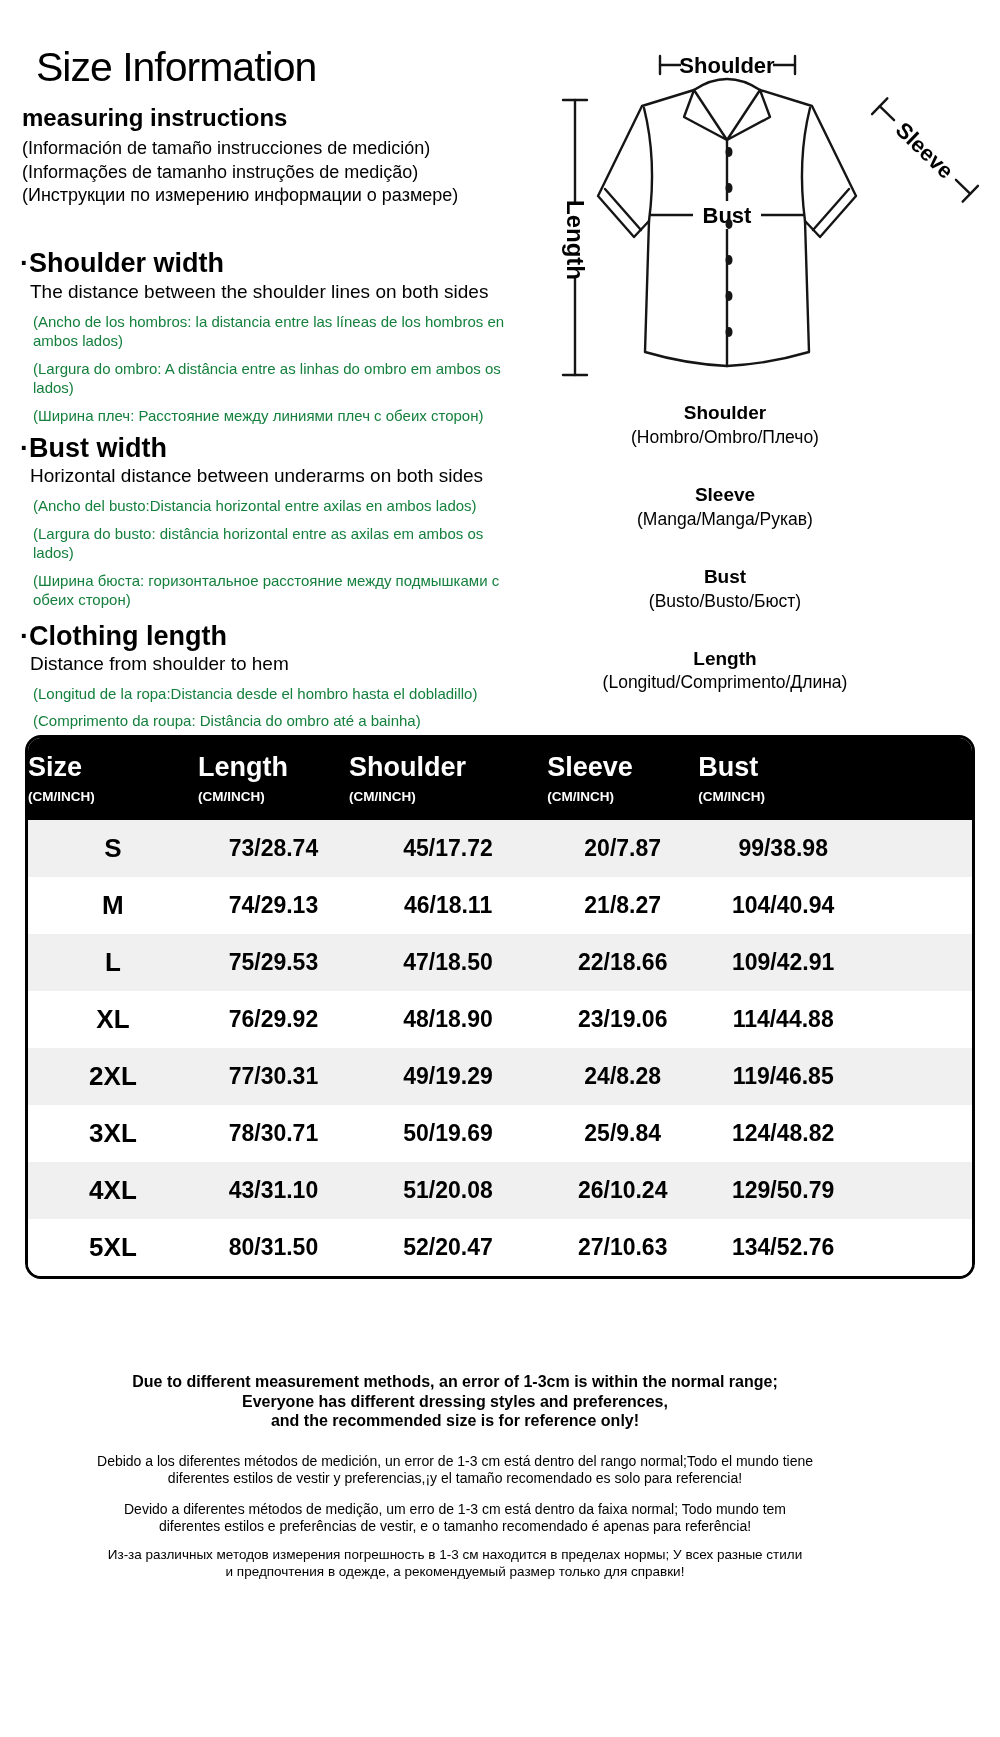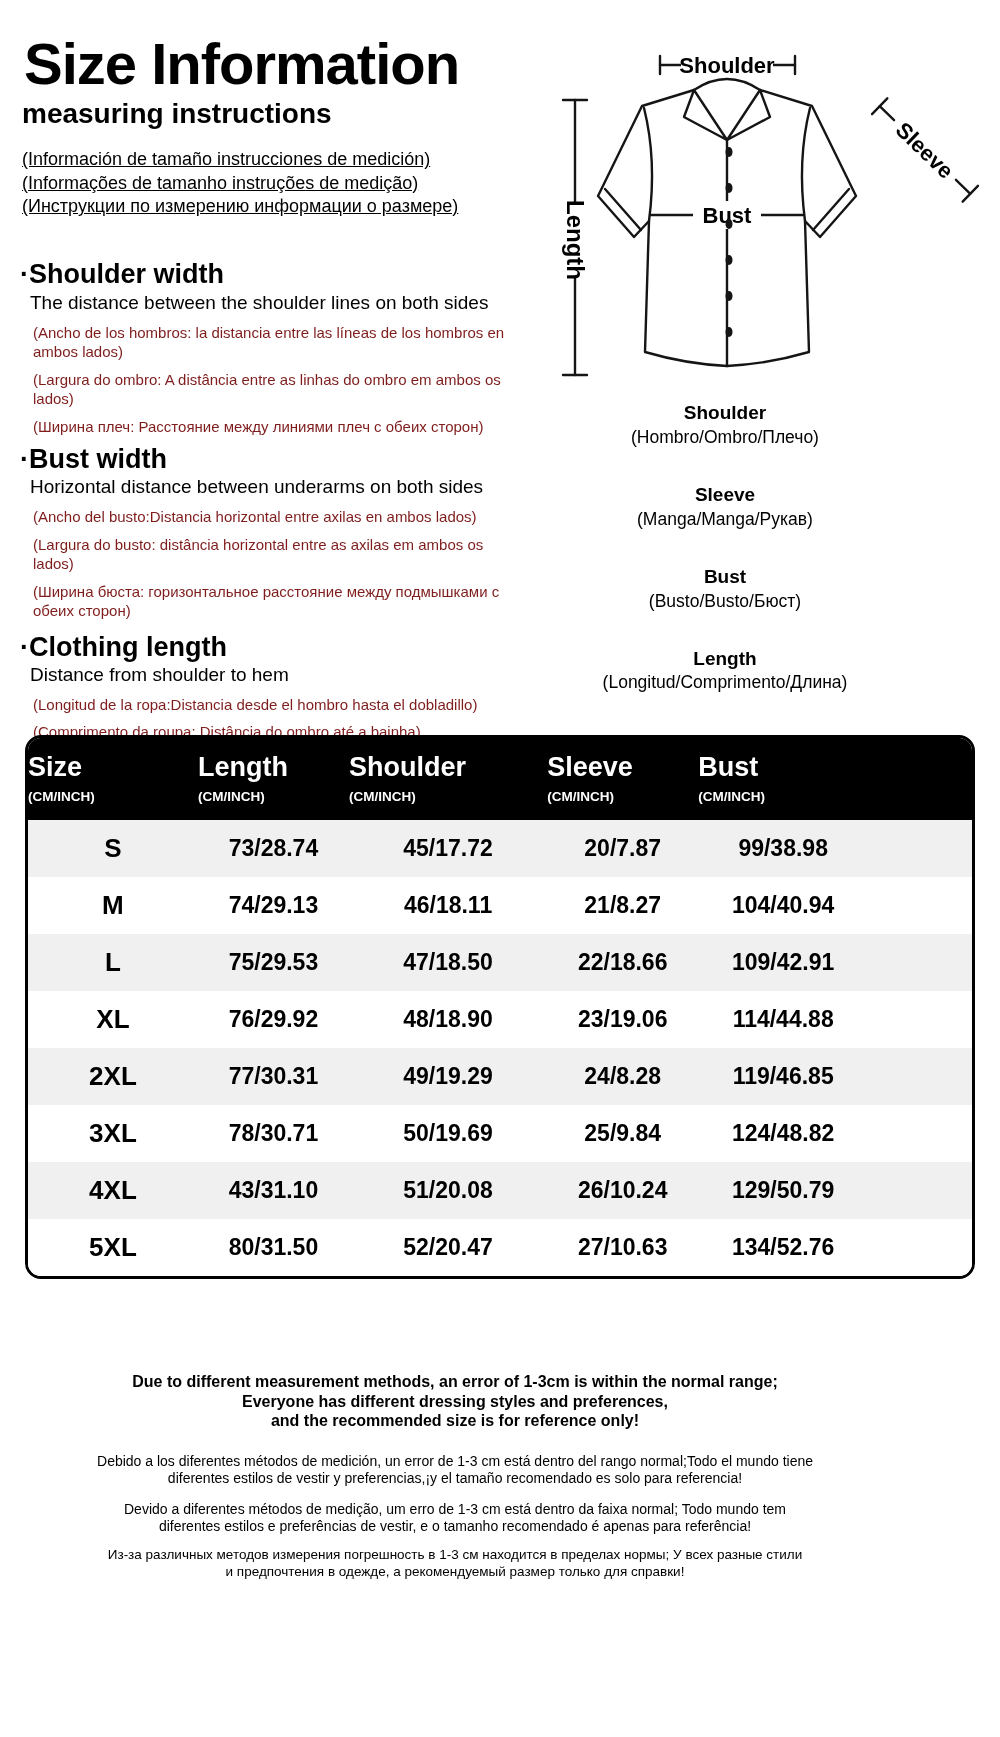--- a/index.html
+++ b/index.html
@@ -2,29 +2,29 @@
 <html><head>
 <meta charset="utf-8">
 <style>
   html,body{margin:0;padding:0;background:#fff;}
   #canvas{
     position:relative;width:1000px;height:1737px;background:#ffffff;
     font-family:"Liberation Sans", sans-serif;color:#000;overflow:hidden;
   }
   
   .left-col{position:absolute;left:20px;top:30px;width:510px;}
-  .page-title{margin:4px;font-size:58px;line-height:1.05;font-weight:bold;letter-spacing:-1px;}
-  .page-subtitle{margin:2px 0 20px 2px;font-size:28px;line-height:1.05;font-weight:bold;}
-  .title-trans{margin:0 0 0 2px;font-size:18px;line-height:1.3;white-space:pre-line;text-decoration:underline;}
+  .page-title{margin:16px;font-size:41px;line-height:1.05;font-weight:normal;letter-spacing:-1px;}
+  .page-subtitle{margin:2px 0 7px 2px;font-size:24px;line-height:1.05;font-weight:bold;}
+  .title-trans{margin:0 0 0 2px;font-size:18px;line-height:1.3;white-space:pre-line;}
   .section{margin-top:42px;}
   .section.sec-2{margin-top:9px;}
   .section.sec-3{margin-top:12px;}
   .sec-heading{margin:0;font-size:27px;line-height:1.05;font-weight:bold;}
   .sec-desc{margin:3px 0 6px 10px;font-size:19px;line-height:1.2;}
-  .sec-trans{margin:8px 0 0 13px;font-size:15px;line-height:1.3;color:#7f1d1d;white-space:pre-line;}
+  .sec-trans{margin:8px 0 0 13px;font-size:15px;line-height:1.3;color:#15803d;white-space:pre-line;}
   
   .shirt-svg{position:absolute;left:530px;top:30px;}
   .shirt-svg text{font-family:"Liberation Sans", sans-serif;}
   .legend{position:absolute;left:530px;top:402px;width:390px;text-align:center;}
   .legend-item{margin-bottom:36px;}
   .legend-term{font-size:19px;font-weight:bold;line-height:1.15;}
   .legend-trans{font-size:17.5px;line-height:1.2;margin-top:3px;}
   
   .size-table{
     position:absolute;left:25px;top:735px;width:950px;

